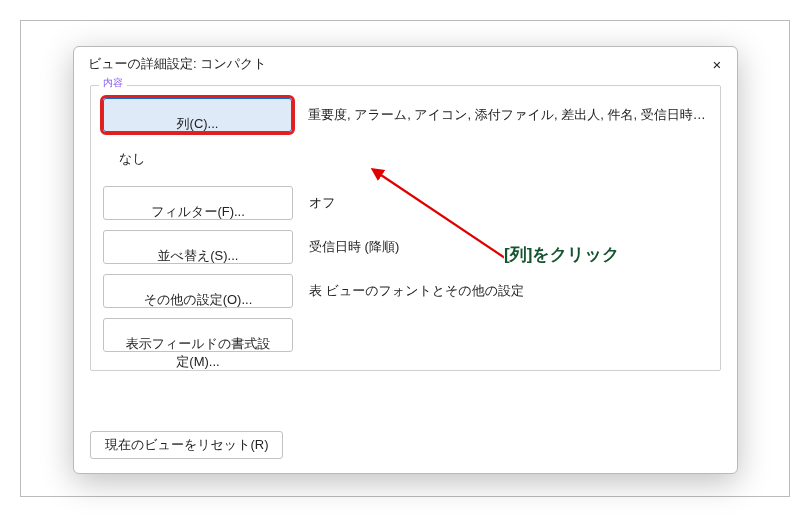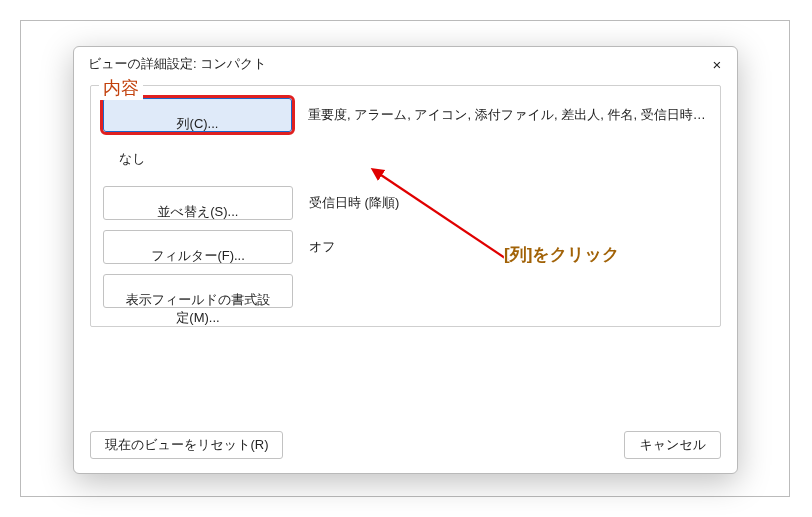--- a/index.html
+++ b/index.html
@@ -66,22 +66,22 @@
     padding: 14px 12px 12px 12px;
     position: relative;
     margin-bottom: 14px;
   }
   .groupbox-label {
     position: absolute;
     top: -10px;
     left: 8px;
     background: #fff;
     padding: 0 4px;
-    font-size: 18px;
-    color: #c2410c;
+    font-size: 10px;
+    color: #8b5cf6;
     font-family: Liberation Mono, monospace;
   }
   .row {
     display: flex;
     align-items: center;
     height: 30px;
     margin-bottom: 14px;
   }
   .row:last-child { margin-bottom: 8px; }
   .rbtn {
@@ -136,21 +136,21 @@
   }
   .reset-btn { min-width: 170px; }
 
   
   .annotation-text {
     position: absolute;
     left: 430px;
     top: 196px;
     font-size: 17px;
     font-weight: bold;
-    color: #a16207;
+    color: #14532d;
     text-shadow:
       -1px -1px 0 #fff,
        1px -1px 0 #fff,
       -1px  1px 0 #fff,
        1px  1px 0 #fff;
     white-space: nowrap;
   }
   .arrow-svg {
     position: absolute;
     left: 294px;
@@ -181,42 +181,45 @@
         <div class="row">
           <button class="rbtn highlight">列(C)...</button>
           <span class="rdesc">重要度, アラーム, アイコン, 添付ファイル, 差出人, 件名, 受信日時, サイ...</span>
         </div>
 
         <div class="row">
           <span class="rdesc">なし</span>
         </div>
 
         <div class="row">
+          <button class="rbtn">フィルター(F)...</button>
+          <span class="rdesc">オフ</span>
+        </div>
+
+        <div class="row">
           <button class="rbtn">並べ替え(S)...</button>
           <span class="rdesc">受信日時 (降順)</span>
         </div>
 
         <div class="row">
-          <button class="rbtn">フィルター(F)...</button>
-          <span class="rdesc">オフ</span>
-        </div>
-
+          <button class="rbtn">その他の設定(O)...</button>
+          <span class="rdesc">表 ビューのフォントとその他の設定</span>
+        </div>
 
 
         <div class="row">
           <button class="rbtn">表示フィールドの書式設定(M)...</button>
         </div>
 
       </div>
     </div>
 
     <div class="bottom-row">
       <button class="btn reset-btn">現在のビューをリセット(R)</button>
       <div class="spacer"></div>
-      <button class="btn">キャンセル</button>
     </div>
 
     <svg class="arrow-svg" viewBox="0 0 150 110">
       <defs>
         <marker id="ah" markerWidth="10" markerHeight="10" refX="2" refY="3" orient="auto">
           <path d="M0,0 L6,3 L0,6 Z" fill="#e00000"></path>
         </marker>
       </defs>
       <line x1="140" y1="95" x2="10" y2="8" stroke="#e00000" stroke-width="2.2" marker-end="url(#ah)"></line>
     </svg>

